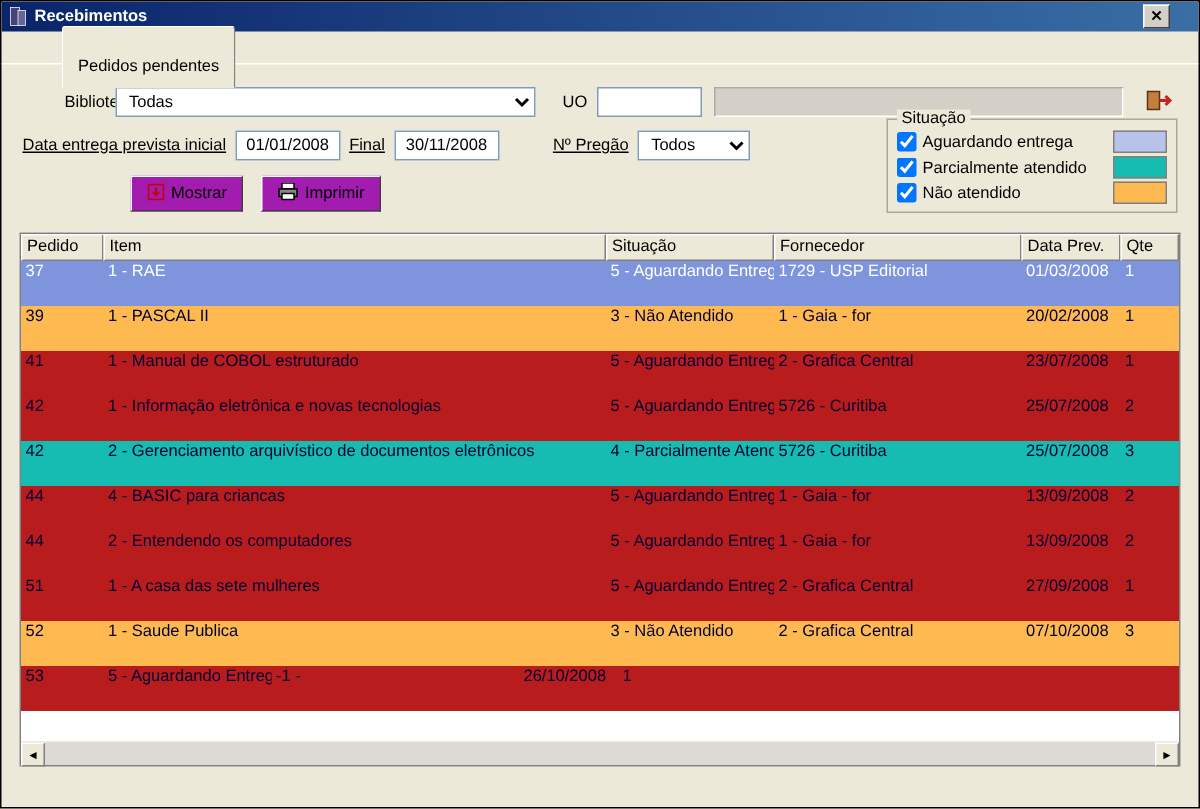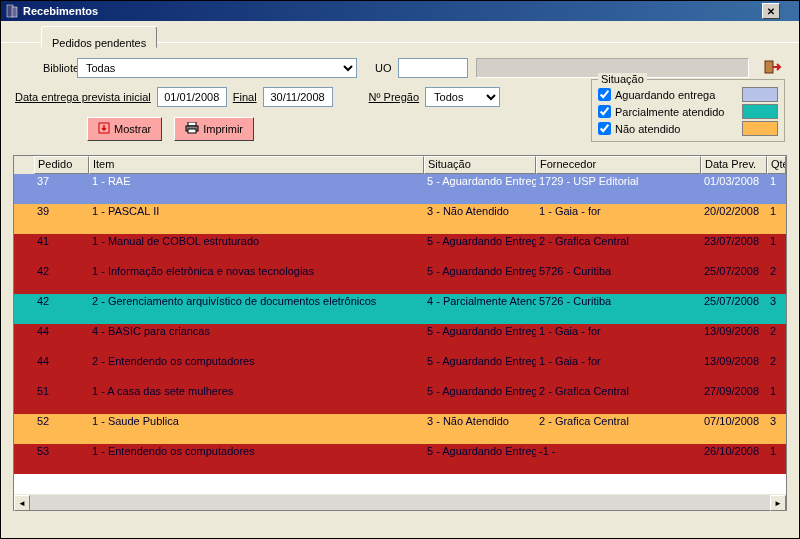--- a/index.html
+++ b/index.html
@@ -40,26 +40,26 @@
     height: 22px;
     display: flex;
     align-items: flex-end;
     padding-left: 40px;
     border-bottom: 1px solid #fff;
   }
   .tab {
     background: #ECE9D8;
     border: 1px solid #808080;
     border-bottom: 1px solid #ECE9D8;
-    padding: 10px 10px;
+    padding: 20px 10px;
     height: 20px;
     border-radius: 3px 3px 0 0;
     border-top-color: #fff;
     border-left-color: #fff;
-    position: relative; top:6px;
+    position: relative; top:17px;
     font-size: 11px;
   }
 
   .content {
     padding: 14px 14px 8px 14px;
   }
 
   .form-row {
     display: flex; align-items: center;
     margin-bottom: 8px;
@@ -118,21 +118,21 @@
     height: 17px;
     gap: 4px;
   }
   .legend-chk { width: 13px; height: 13px; }
   .legend-text { flex: 1; font-size: 11px; }
   .legend-swatch { width: 36px; height: 15px; border: 1px solid #808080; }
 
   .btn {
     border: 1px solid #404040;
     border-top-color: #fff; border-left-color: #fff;
-    background: #fca5a5;
+    background: #a21caf;
     height: 24px;
     padding: 0 10px;
     display: inline-flex; align-items: center; gap: 4px;
     font-size: 11px;
     cursor: pointer;
   }
 
   .actions-row {
     display: flex; gap: 12px;
     margin: 10px 0 6px 72px;
@@ -152,21 +152,21 @@
     background: #ECE9D8;
     height: 18px;
   }
   .gh {
     border: 1px solid;
     border-color: #fff #808080 #808080 #fff;
     padding: 1px 3px;
     font-size: 11px;
     overflow: hidden; white-space: nowrap;
   }
-  .col-pedido { width: 55px; margin-left: 20px; }
+  .col-pedido { width: 55px; }
   .col-item { width: 335px; }
   .col-sit { width: 112px; }
   .col-forn { width: 165px; }
   .col-data { width: 66px; }
   .col-qt { width: 37px; flex:1; }
 
   .grid-body {
     flex: 1;
     overflow: hidden;
   }
@@ -373,21 +373,20 @@
       <div class="row nao">
         <div class="cell col-pedido">52</div>
         <div class="cell col-item">1 - Saude Publica</div>
         <div class="cell col-sit">3 - Não Atendido</div>
         <div class="cell col-forn">2 - Grafica Central</div>
         <div class="cell col-data">07/10/2008</div>
         <div class="cell col-qt">3</div>
       </div>
       <div class="row aguardando">
         <div class="cell col-pedido">53</div>
-        <div class="cell col-item">1 - Entendendo os computadores</div>
         <div class="cell col-sit">5 - Aguardando Entrega</div>
         <div class="cell col-forn">-1 -</div>
         <div class="cell col-data">26/10/2008</div>
         <div class="cell col-qt">1</div>
       </div>
     </div>
   <div class="h-scroll">
     <div class="scroll-btn">◄</div>
     <div class="scroll-track"></div>
     <div class="scroll-btn">►</div>

